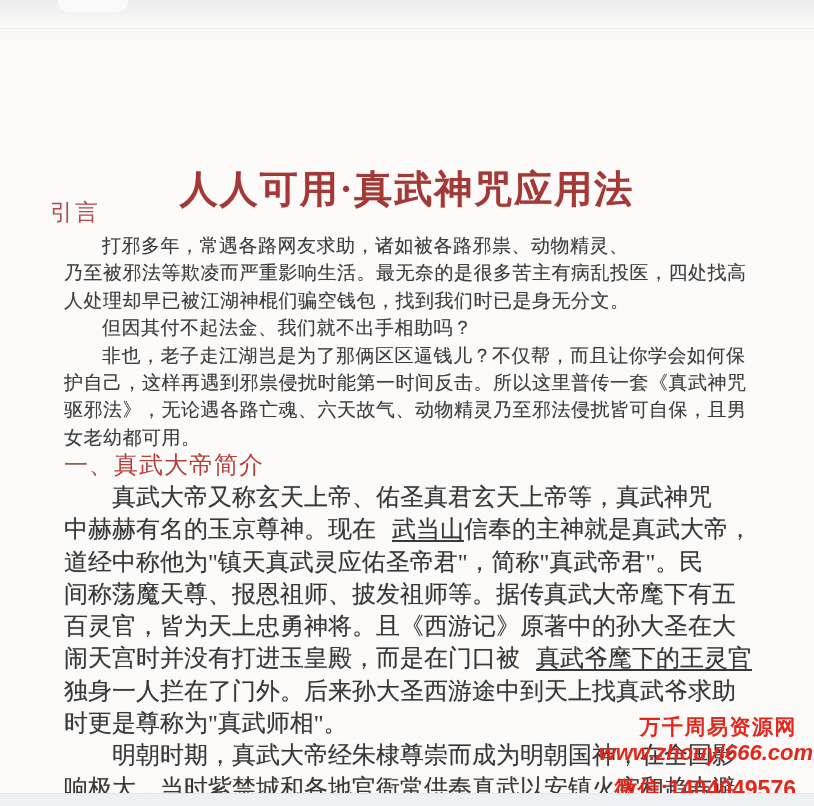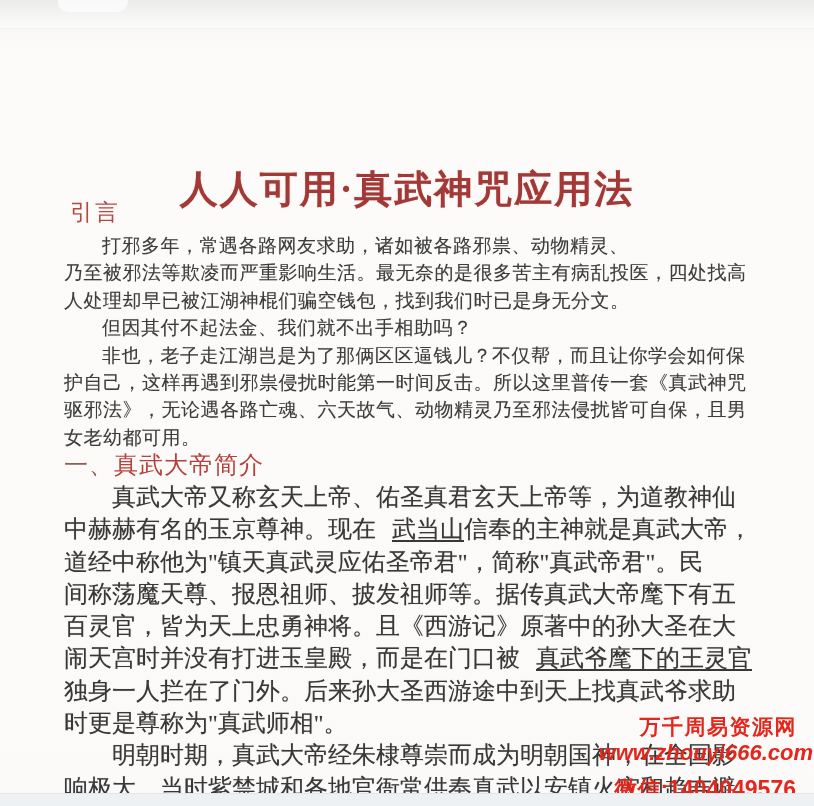--- a/index.html
+++ b/index.html
@@ -24,21 +24,21 @@
     background:#eef1f4;border-top:1px solid #e2e6ea;
   }
   .doc-title{
     position:absolute;top:148px;left:0;right:0;
     margin:15px;text-align:center;
     font-size:38px;line-height:52px;font-weight:bold;
     letter-spacing:2px;color:#a23936;
     text-shadow:0 0 1px rgba(162,57,54,.45);
   }
   .intro-heading{
-    position:absolute;top:198px;left:70px;margin:0;
+    position:absolute;top:198px;left:50px;margin:0;
     font-size:23px;line-height:30px;font-weight:normal;
     color:#b14a44;letter-spacing:2px;
   }
   .intro-body{
     position:absolute;top:232px;left:64px;width:700px;
     font-size:19px;line-height:27.4px;color:#3d3d3d;
     letter-spacing:.5px;
     text-shadow:0 0 .7px rgba(70,70,70,.4);
   }
   .sec-heading{
@@ -86,21 +86,21 @@
       <div class="line indent">但因其付不起法金、我们就不出手相助吗？</div>
       <div class="line indent">非也，老子走江湖岂是为了那俩区区逼钱儿？不仅帮，而且让你学会如何保</div>
       <div class="line">护自己，这样再遇到邪祟侵扰时能第一时间反击。所以这里普传一套《真武神咒</div>
       <div class="line">驱邪法》，无论遇各路亡魂、六天故气、动物精灵乃至邪法侵扰皆可自保，且男</div>
       <div class="line">女老幼都可用。</div>
     </div>
 
   <h2 class="sec-heading"><span class="prefix">一、</span><span class="red">真武大帝简介</span></h2>
 
   <div class="sec1-body">
-      <div class="line indent">真武大帝又称玄天上帝、佑圣真君玄天上帝等，为道教神仙</div>
+      <div class="line indent">真武大帝又称玄天上帝、佑圣真君玄天上帝等，真武神咒</div>
       <div class="line">中赫赫有名的玉京尊神。现在<span class="ul">武当山</span>信奉的主神就是真武大帝，</div>
       <div class="line">道经中称他为"镇天真武灵应佑圣帝君"，简称"真武帝君"。民</div>
       <div class="line">间称荡魔天尊、报恩祖师、披发祖师等。据传真武大帝麾下有五</div>
       <div class="line">百灵官，皆为天上忠勇神将。且《西游记》原著中的孙大圣在大</div>
       <div class="line">闹天宫时并没有打进玉皇殿，而是在门口被<span class="ul">真武爷麾下的王灵官</span></div>
       <div class="line">独身一人拦在了门外。后来孙大圣西游途中到天上找真武爷求助</div>
       <div class="line">时更是尊称为"真武师相"。</div>
       <div class="line indent">明朝时期，真武大帝经朱棣尊崇而成为明朝国神，在全国影</div>
       <div class="line">响极大，当时紫禁城和各地官衙常供奉真武以安镇火灾和趋吉避</div>
     </div>

